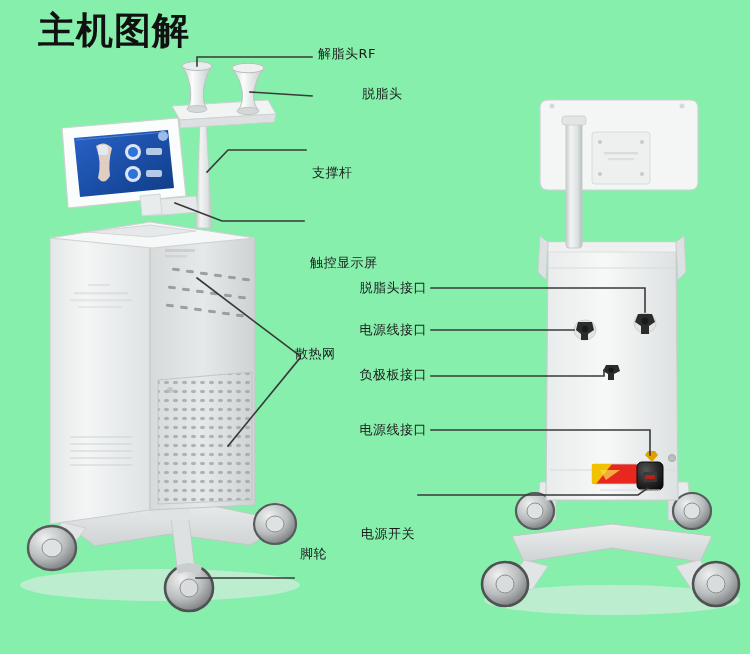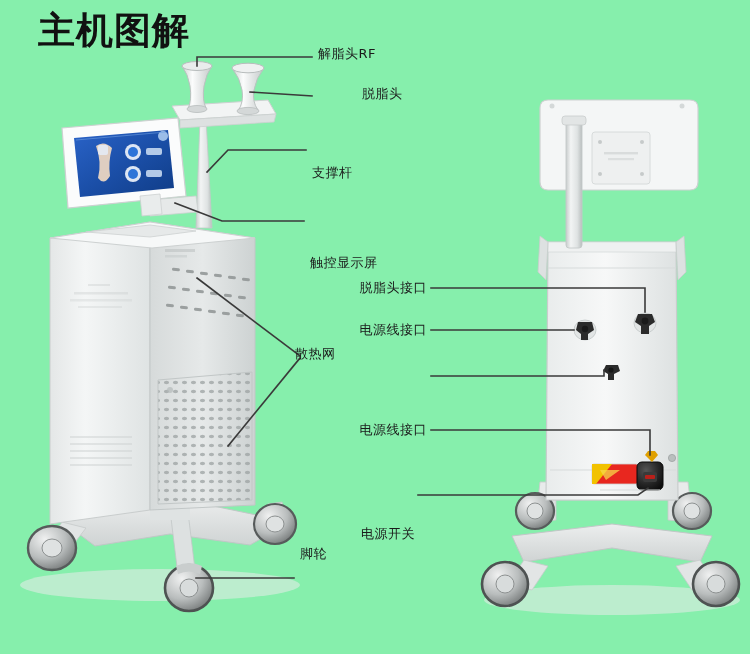--- a/index.html
+++ b/index.html
@@ -350,16 +350,17 @@
 
   <div class="callout lb-rf">解脂头RF</div>
   <div class="callout lb-head">脱脂头</div>
   <div class="callout lb-pole">支撑杆</div>
   <div class="callout lb-screen">触控显示屏</div>
   <div class="callout lb-vent">散热网</div>
   <div class="callout lb-caster">脚轮</div>
 
   <div class="callout r lb-p1">脱脂头接口</div>
   <div class="callout r lb-p2">电源线接口</div>
+  <div class="callout r lb-p3">负极板接口</div>
   <div class="callout r lb-p4">电源线接口</div>
   <div class="callout r lb-p5">电源开关</div>
 
 </div>
 
 </body></html>

